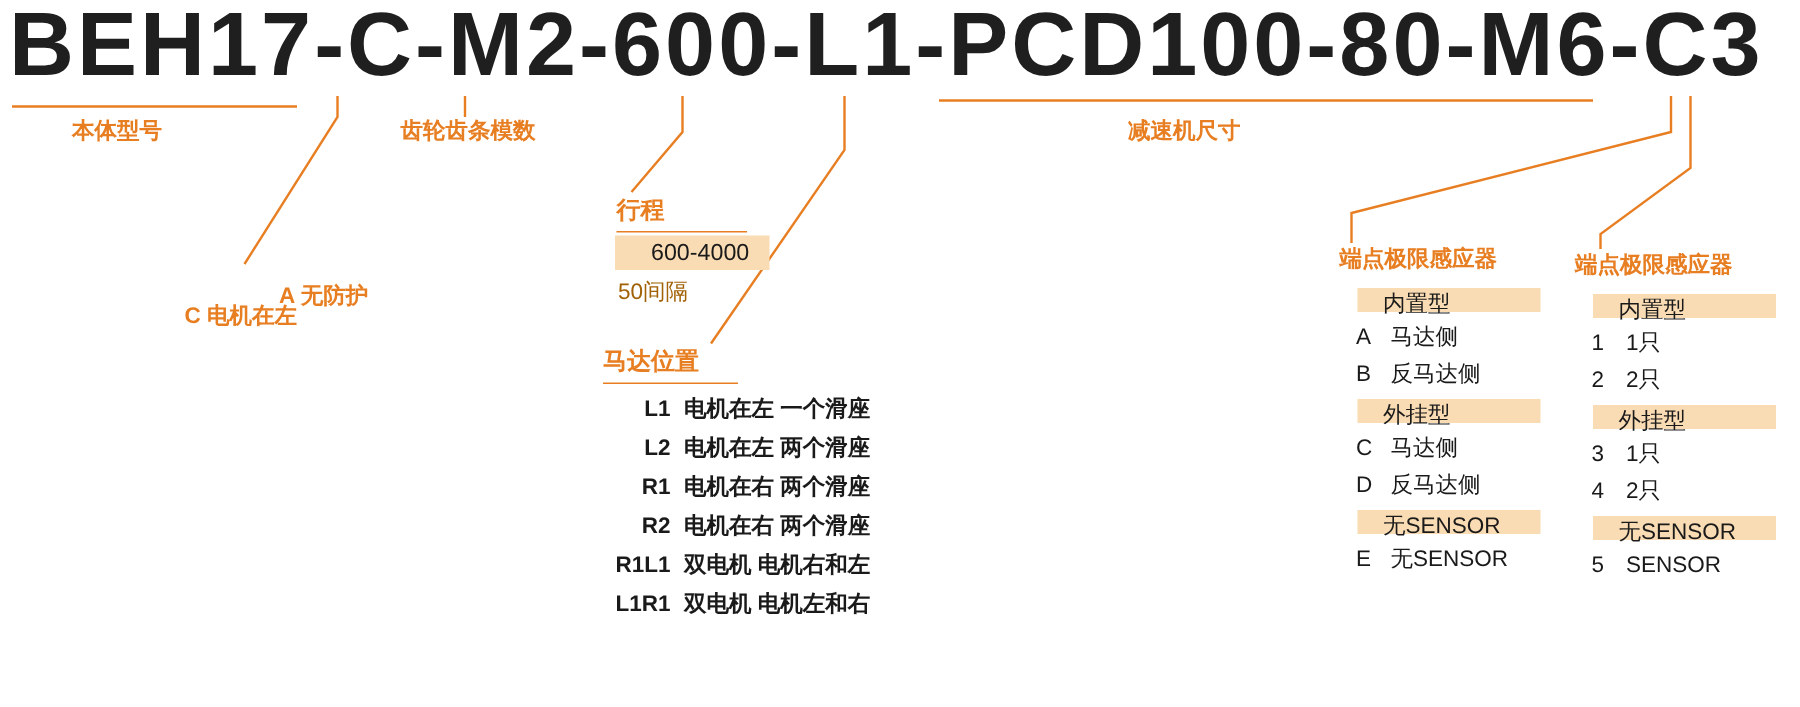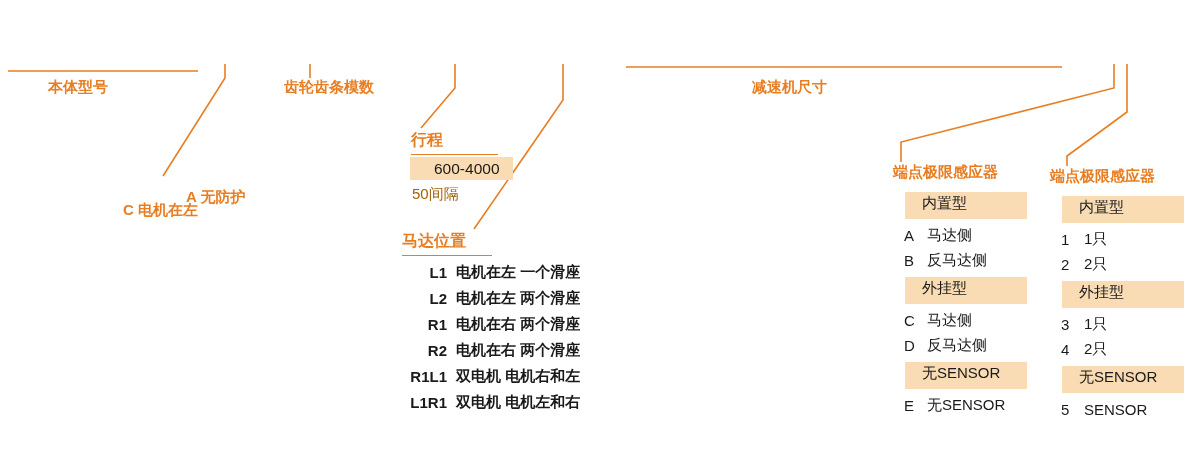--- a/index.html
+++ b/index.html
@@ -44,21 +44,21 @@
   .m-code { width:86px; text-align:right; white-space:nowrap; }
   .m-desc { margin-left:9px; white-space:nowrap; }
 
   .note { position:absolute; left:400px; top:426px; z-index:1;
           color:var(--note_red,#ed1c24); font-size:13.5px; line-height:19px; white-space:nowrap; }
   .note .l2 { margin-left:14px; }
 
   .sensor-col { position:absolute; z-index:1; width:148px; font-size:15px; }
   .s-header { color:var(--accent,#e87e22); font-weight:700; font-size:15px;
               margin-bottom:10px; white-space:nowrap; }
-  .type-box { background:var(--highlight,#fadcb4); height:27px; line-height:22px;
+  .type-box { background:var(--highlight,#fadcb4); height:16px; line-height:22px;
               padding-left:17px; margin:4px 0 4px 12px; width:122px; white-space:nowrap; }
   .s-row { display:flex; height:25px; align-items:center; }
   .s-code { margin-left:11px; width:18px; white-space:nowrap; }
   .s-desc { margin-left:5px; white-space:nowrap; }
 </style>
 </head>
 <body>
 
 <div class="canvas">
 
@@ -66,23 +66,24 @@
     <line x1="8" y1="71" x2="198" y2="71"></line>
     <line x1="626" y1="67" x2="1062" y2="67"></line>
     <polyline points="225,64 225,78 163,176"></polyline>
     <polyline points="310,64 310,78"></polyline>
     <polyline points="455,64 455,88 421,128"></polyline>
     <polyline points="563,64 563,100 474,229"></polyline>
     <polyline points="1114,64 1114,88 901,142 901,162"></polyline>
     <polyline points="1127,64 1127,112 1067,156 1067,166"></polyline>
   </svg>
 
+  <div class="title">BEH17-C-M2-600-L1-PCD100-80-M6-C3</div>
 
   <div class="olabel" style="left:48px; top:78px;">本体型号</div>
-  <div class="olabel" style="left:284px; top:78px;">齿轮齿条模数</div>
+  <div class="olabel" style="left:267px; top:78px;">齿轮齿条模数</div>
   <div class="olabel" style="left:752px; top:78px;">减速机尺寸</div>
   <div class="olabel" style="left:146px; top:188px;margin-left:40px;">A 无防护</div>
   <div class="olabel" style="left:123px; top:201px;">C 电机在左</div>
 
   <div class="sec-header" style="left:411px; top:130px; width:87px;">行程</div>
   <div class="hl-box" style="left:410px; top:157px; width:103px;padding-left:24px;">600-4000</div>
   <div class="plain-text" style="left:412px; top:185px;">50间隔</div>
 
   <div class="sec-header" style="left:402px; top:231px; width:90px;">马达位置</div>
 

